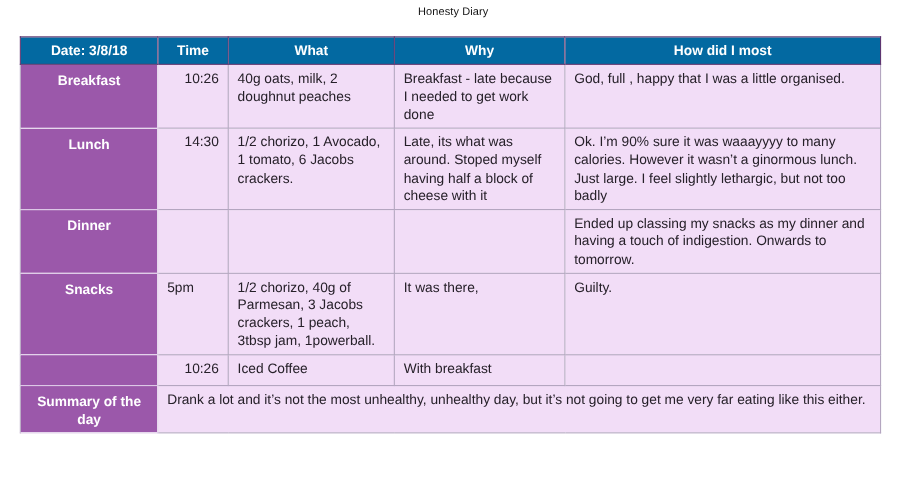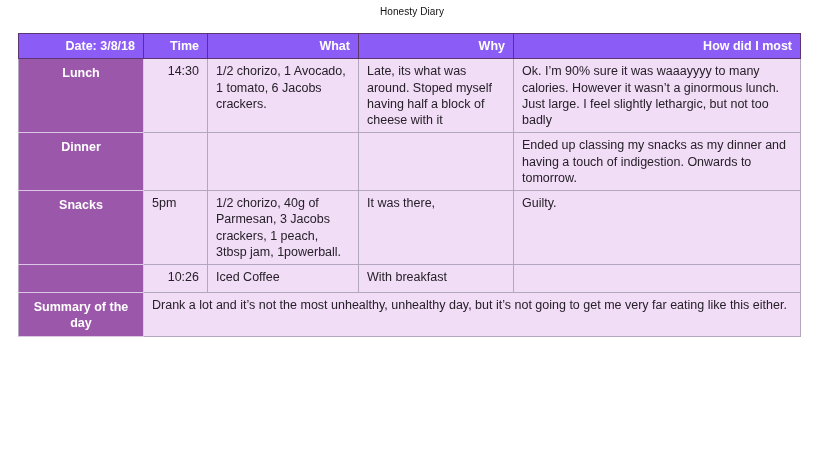--- a/index.html
+++ b/index.html
@@ -41,24 +41,24 @@
   col.c5 { width: 287px; }
   th, td {
     border: 1px solid #b4a6c0;
     vertical-align: top;
     padding: 4px 8px 4px 8px;
     line-height: 1.3;
     overflow: hidden;
     word-wrap: break-word;
   }
   thead th {
-    background: #8b5cf6;
+    background: #0369a1;
     color: #ffffff;
     font-weight: bold;
-    text-align: right;
+    text-align: center;
     padding-top: 4px;
     padding-bottom: 4px;
     border-color: #5d3570;
   }
   td.lbl {
     background: #9b58aa;
     color: #ffffff;
     font-weight: bold;
     text-align: center;
     border-color: #dcc8e6;
@@ -100,20 +100,27 @@
       <tr class="rh">
         <th>Date: 3/8/18</th>
         <th>Time</th>
         <th>What</th>
         <th>Why</th>
         <th>How did I most</th>
       </tr>
     </thead>
 
     <tbody>
+      <tr class="r1">
+        <td class="lbl">Breakfast</td>
+        <td class="cell t-right">10:26</td>
+        <td class="cell">40g oats, milk, 2 doughnut peaches</td>
+        <td class="cell">Breakfast - late because I needed to get work done</td>
+        <td class="cell">God, full , happy that I was a little organised.</td>
+      </tr>
 
       <tr class="r2">
         <td class="lbl">Lunch</td>
         <td class="cell t-right">14:30</td>
         <td class="cell">1/2 chorizo, 1 Avocado, 1 tomato, 6 Jacobs crackers.</td>
         <td class="cell">Late, its what was around. Stoped myself having half a block of cheese with it</td>
         <td class="cell">Ok. I’m 90% sure it was waaayyyy to many calories. However it wasn’t a ginormous lunch. Just large. I feel slightly lethargic, but not too badly</td>
       </tr>
 
       <tr class="r3">

